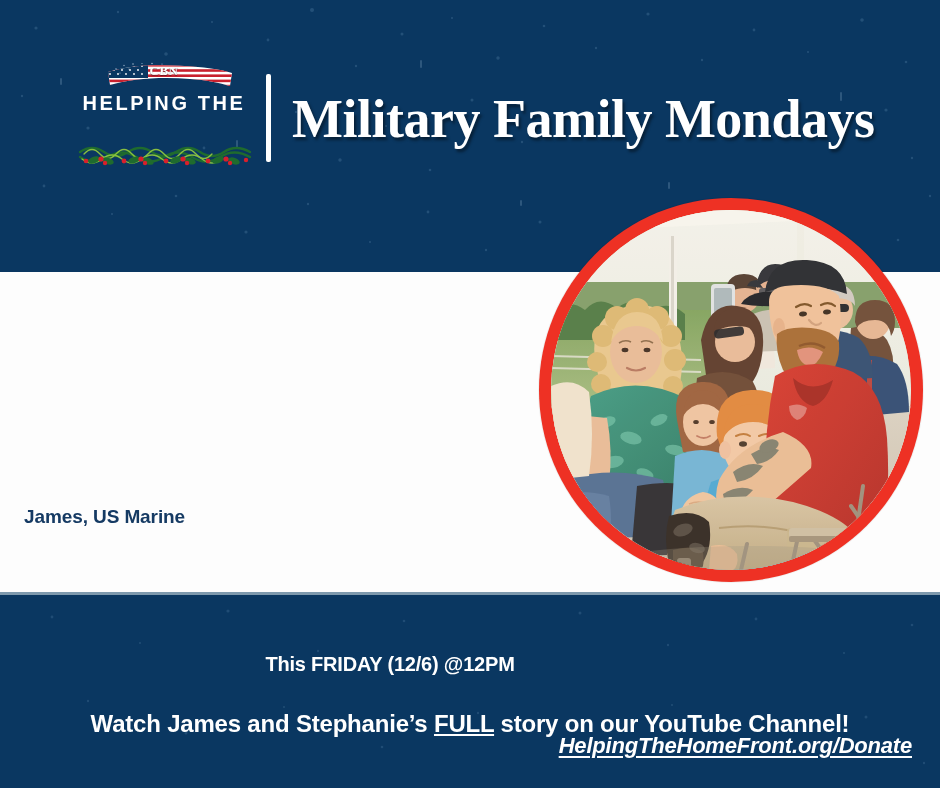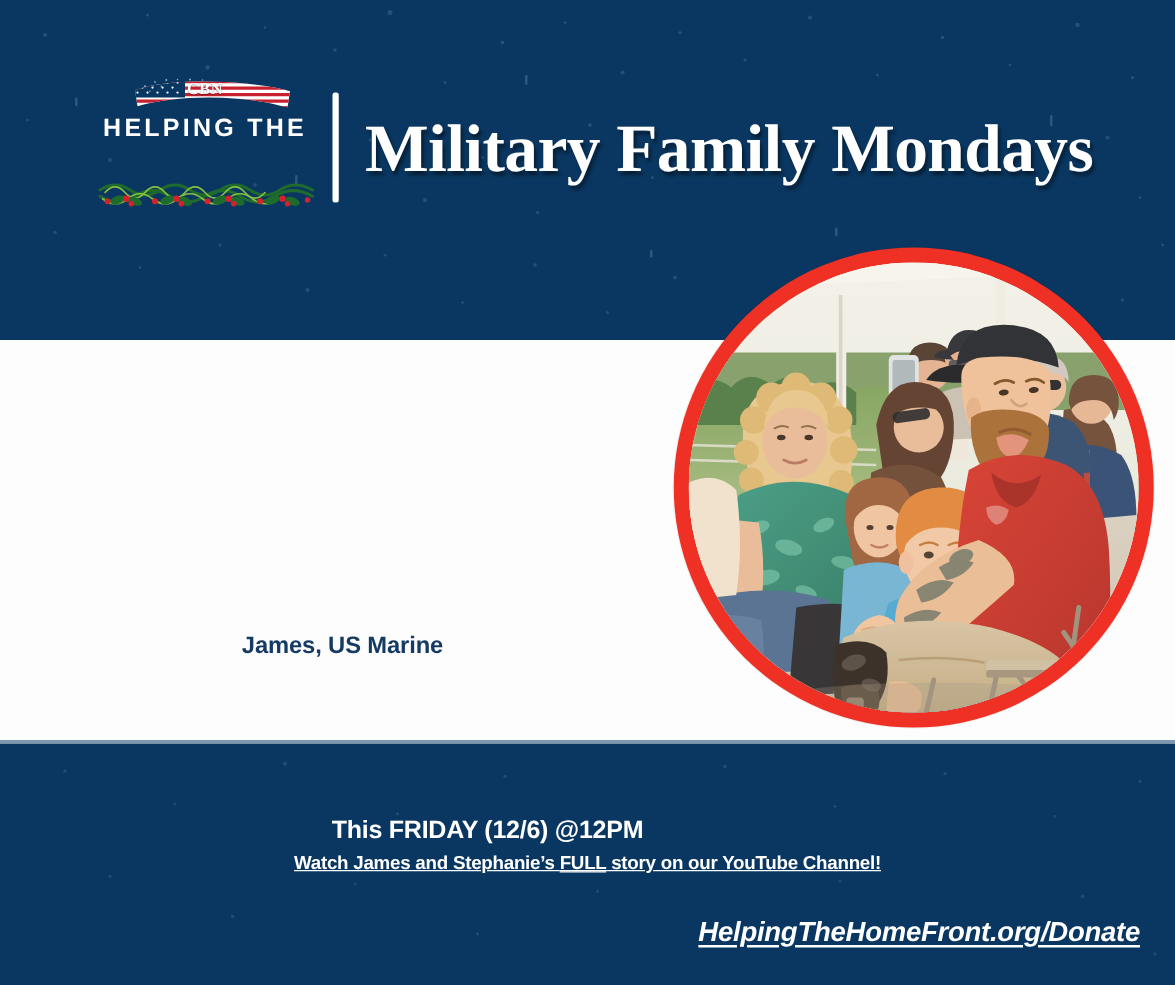--- a/index.html
+++ b/index.html
@@ -150,21 +150,20 @@
   }
   .quote b {
     font-weight: bold;
     font-style: italic;
     color: #b01e37;
   }
   .attribution {
     position: absolute;
     left: 24px; top: 506px;
     width: 500px;
-    text-align: center;
     font-family: "Liberation Sans", sans-serif;
     font-weight: bold;
     font-size: 19px;
     color: #153a63;
     letter-spacing: -0.1px;
   }
 
   
   .photo-ring {
     position: absolute;
@@ -192,29 +191,28 @@
     width: 780px;
     text-align: center;
     font-family: "Liberation Sans", sans-serif;
     font-weight: bold;
     font-size: 20px;
     color: #ffffff;
     letter-spacing: -0.2px;
   }
   .promo-line2 {
     position: absolute;
-    left: 0; top: 682px;
+    left: 0; top: 710px;
     width: 940px;
     text-align: center;
     font-family: "Liberation Sans", sans-serif;
     font-weight: bold;
-    font-size: 15px;
+    font-size: 24px;
     color: #ffffff;
     letter-spacing: -0.2px;
-    text-decoration: underline;
   }
   .promo-line2 u { text-decoration: underline; text-underline-offset: 2px; }
 
   .yt-row {
     position: absolute;
     left: 30px; top: 732px;
     display: flex;
     align-items: center;
     gap: 12px;
   }

